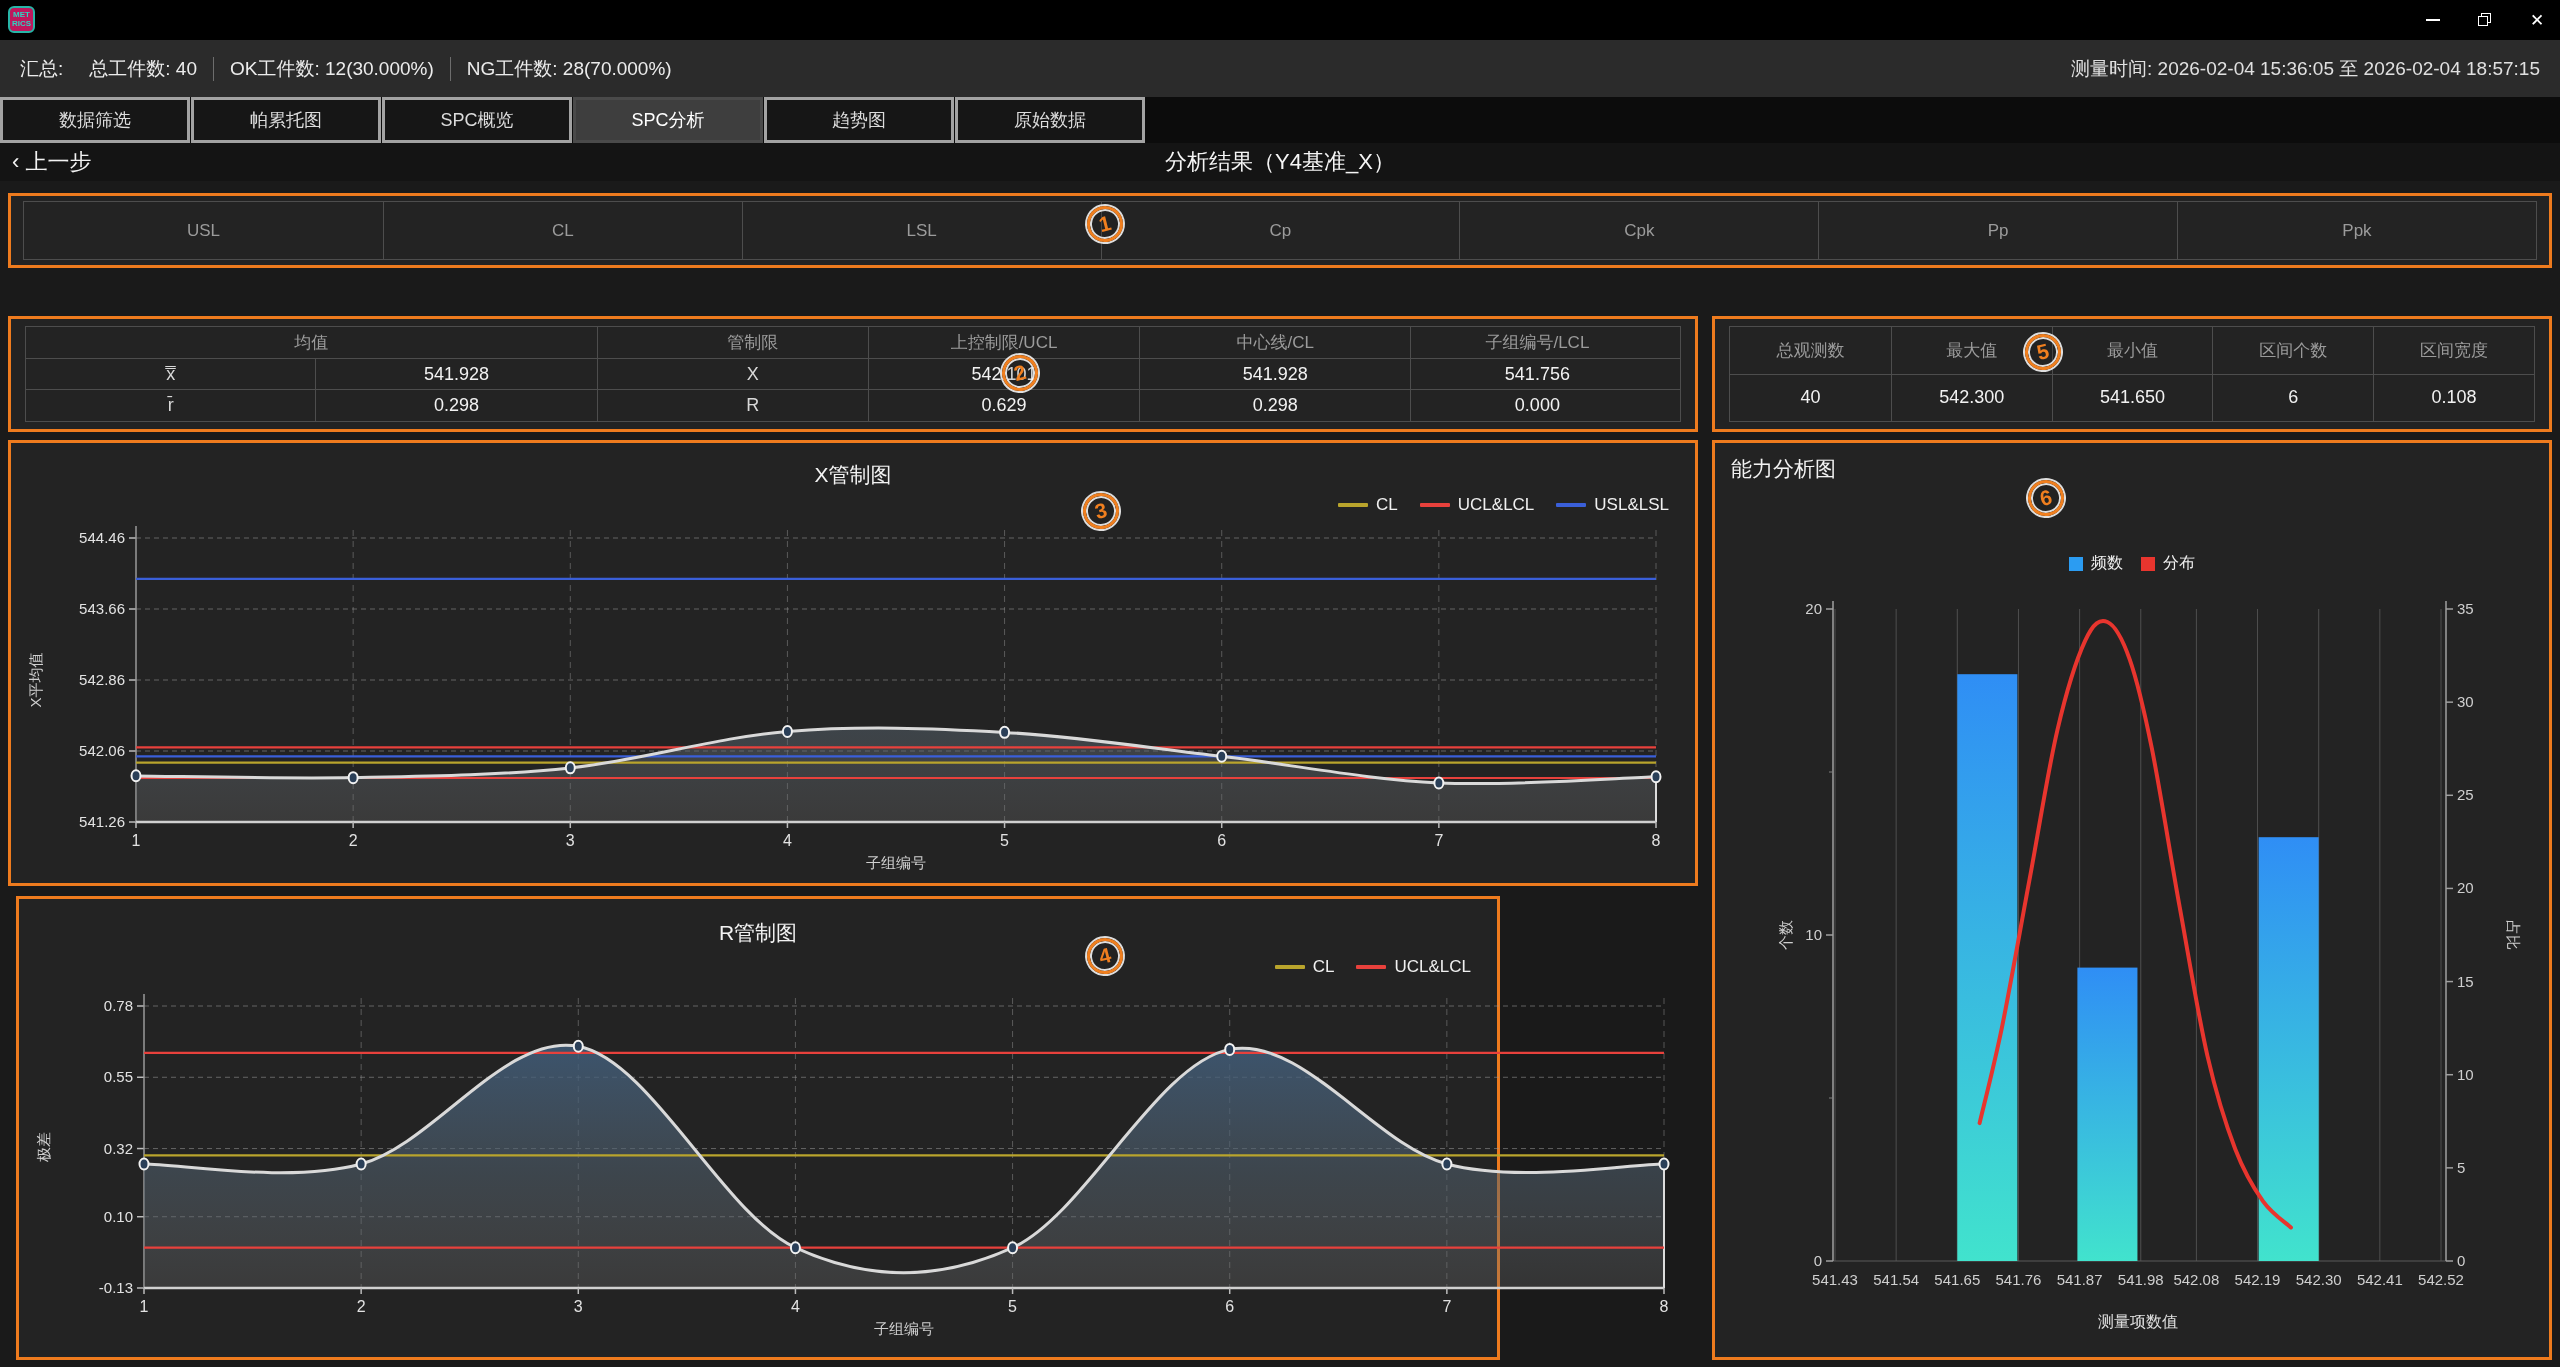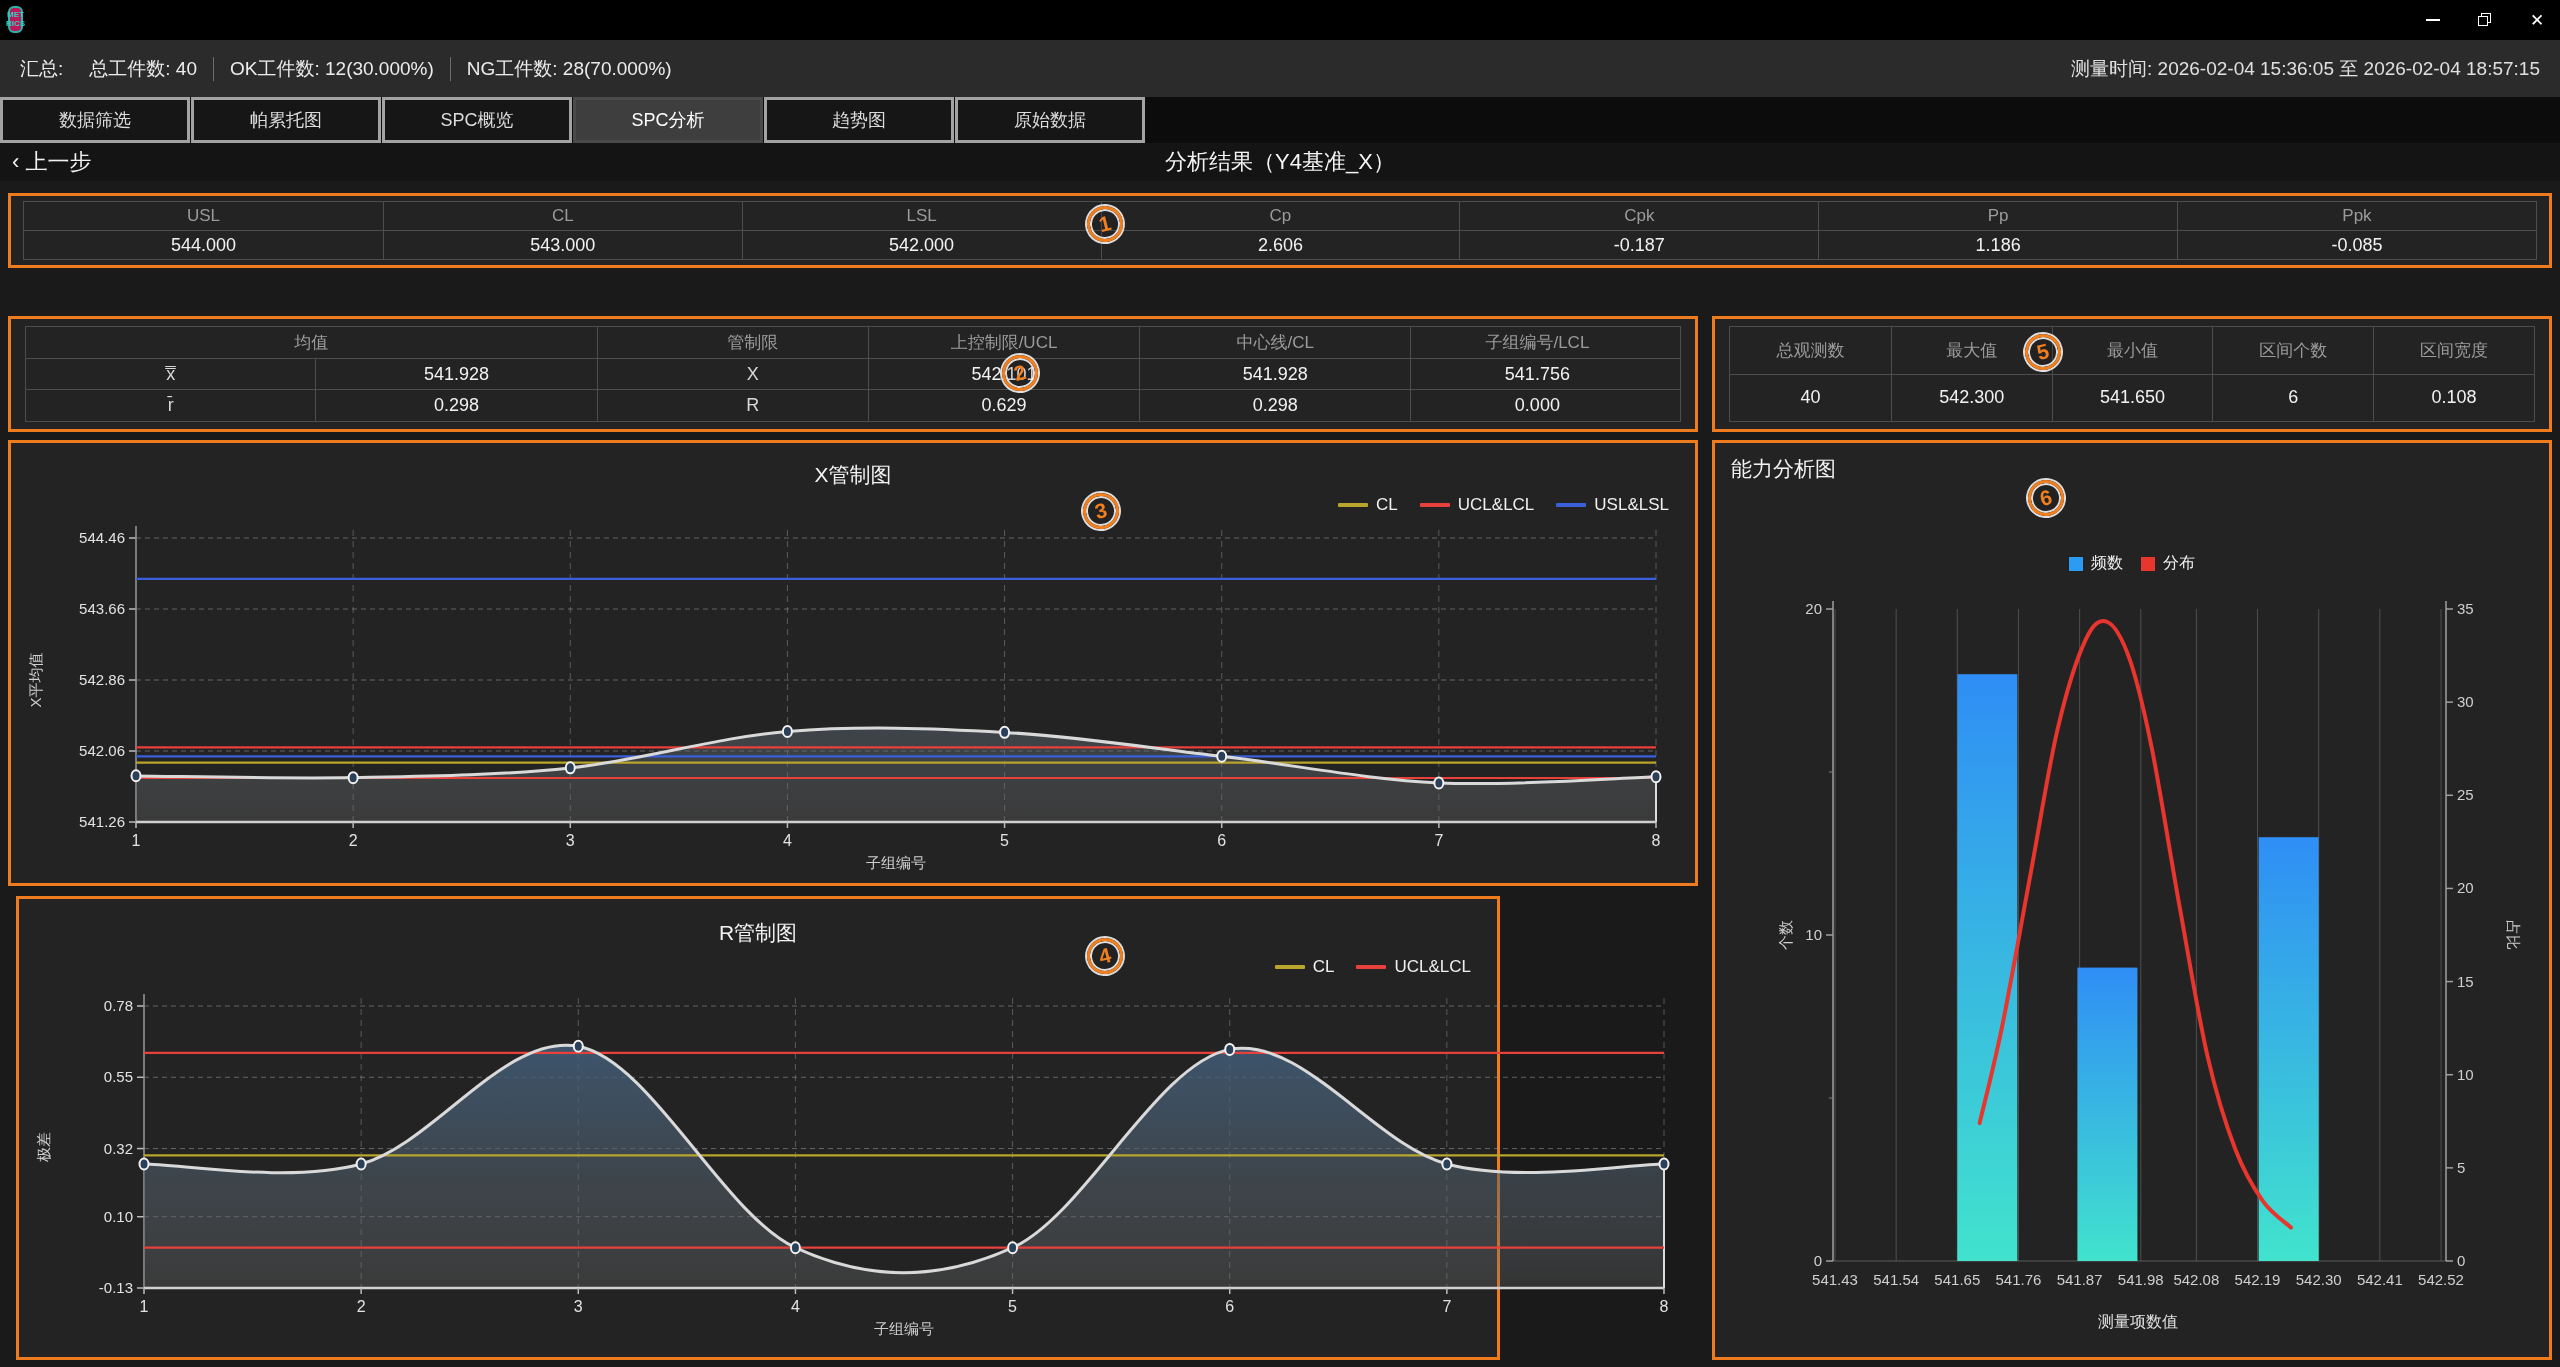--- a/index.html
+++ b/index.html
@@ -1,21 +1,21 @@
 <!DOCTYPE html>
 <html><head>
 <meta charset="utf-8">
 <style>
   * { margin:0; padding:0; box-sizing:border-box; }
   body { background:#000; font-family:"Liberation Sans","DejaVu Sans",sans-serif; color:#e5e5e5; }
   .app { position:relative; width:2560px; height:1367px; background:#1a1a1a; overflow:hidden; }
 
   
   .titlebar { position:absolute; left:0; top:0; width:100%; height:40px; background:#000; }
-  .app-icon { position:absolute; left:8px; top:6px; width:15px; height:27px; border-radius:6px;
+  .app-icon { position:absolute; left:8px; top:6px; width:27px; height:27px; border-radius:6px;
               background:#be185d; border:2px solid #28b6a8; color:#2fd4c2;
               font-size:8px; font-weight:bold; line-height:1.1; display:flex; align-items:center; justify-content:center;
               text-align:center; letter-spacing:0; }
   .win-btn { position:absolute; top:0; width:46px; height:40px; display:flex; align-items:center; justify-content:center; cursor:pointer; }
   .glyph-min { width:14px; height:2px; background:#fff; }
   .glyph-restore { position:relative; width:14px; height:14px; }
   .glyph-restore i { position:absolute; display:block; width:10px; height:10px; border:1.5px solid #fff; }
   .glyph-restore i.b1 { top:0; left:3px; }
   .glyph-restore i.b2 { top:3px; left:0; background:#000; }
   .glyph-close { color:#fff; font-size:17px; line-height:1; }
@@ -143,29 +143,20 @@
   <div class="panel" id="panel-spec">
     <div class="tbl">
       <div class="trow thead">
         <div class="tc w7">USL</div>
         <div class="tc w7">CL</div>
         <div class="tc w7">LSL</div>
         <div class="tc w7">Cp</div>
         <div class="tc w7">Cpk</div>
         <div class="tc w7">Pp</div>
         <div class="tc w7">Ppk</div>
-      </div>
-      <div class="trow">
-        <div class="tc w7">544.000</div>
-        <div class="tc w7">543.000</div>
-        <div class="tc w7">542.000</div>
-        <div class="tc w7">2.606</div>
-        <div class="tc w7">-0.187</div>
-        <div class="tc w7">1.186</div>
-        <div class="tc w7">-0.085</div>
       </div>
     </div>
   </div>
 
   <div class="panel" id="panel-ctrl">
     <div class="tbl">
       <div class="trow thead">
         <div class="tc c12">均值</div>
         <div class="tc c3">管制限</div>
         <div class="tc c4">上控制限/UCL</div>

